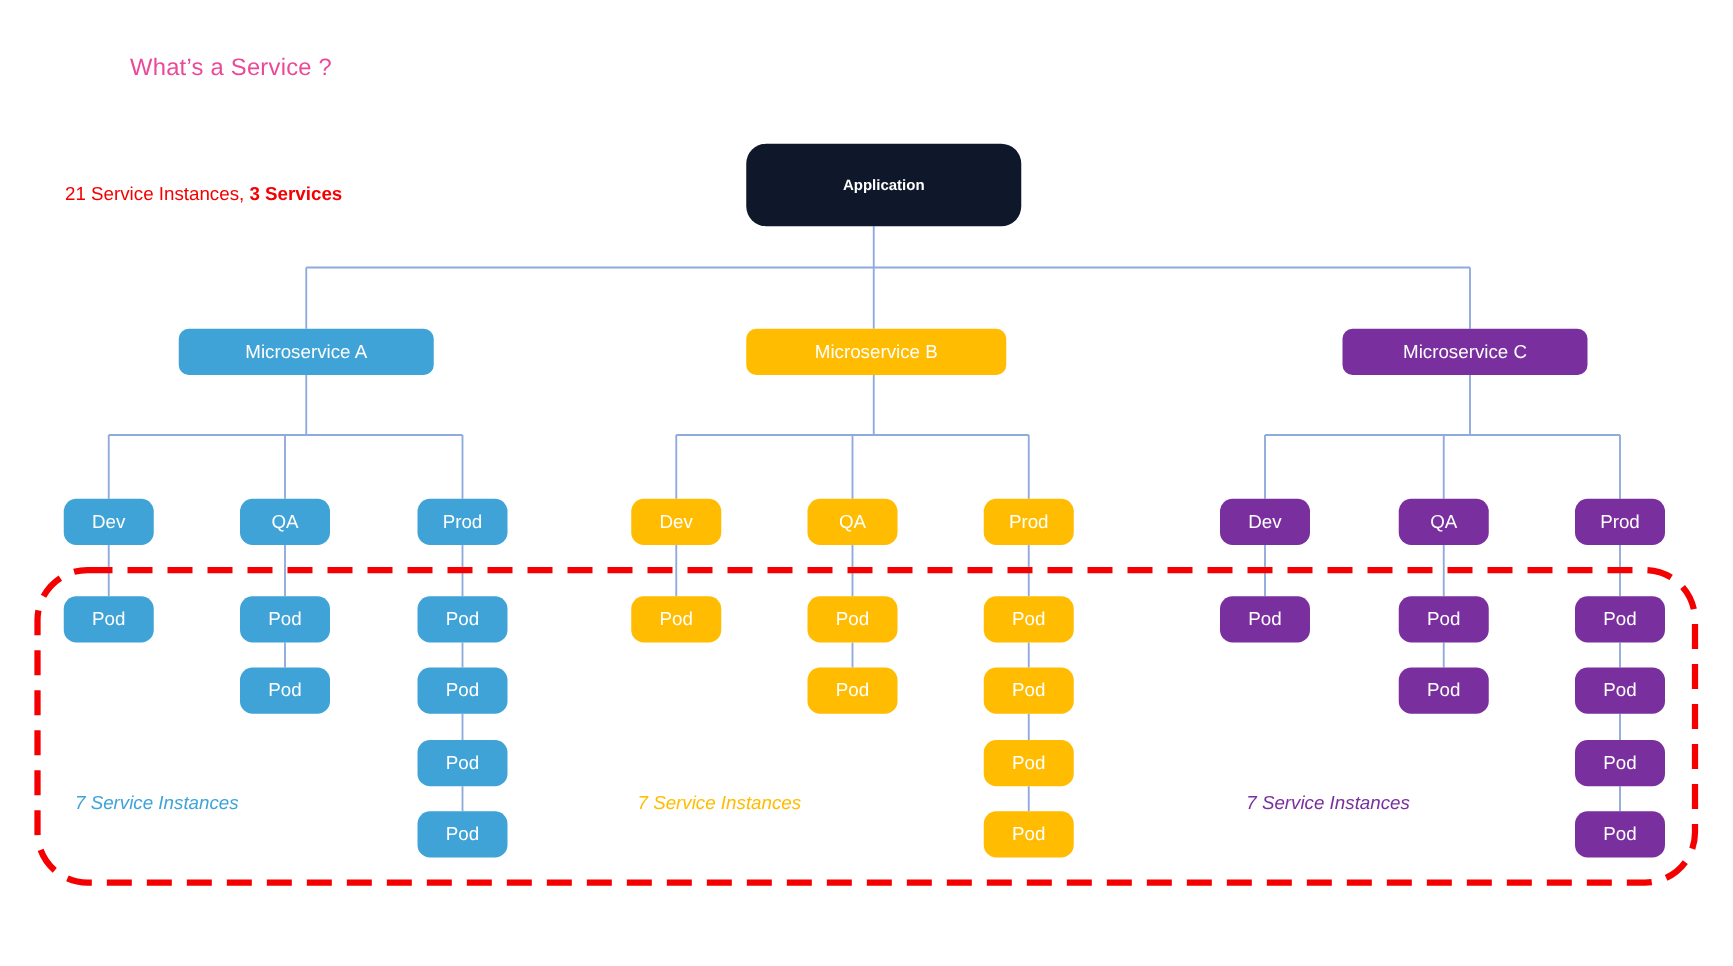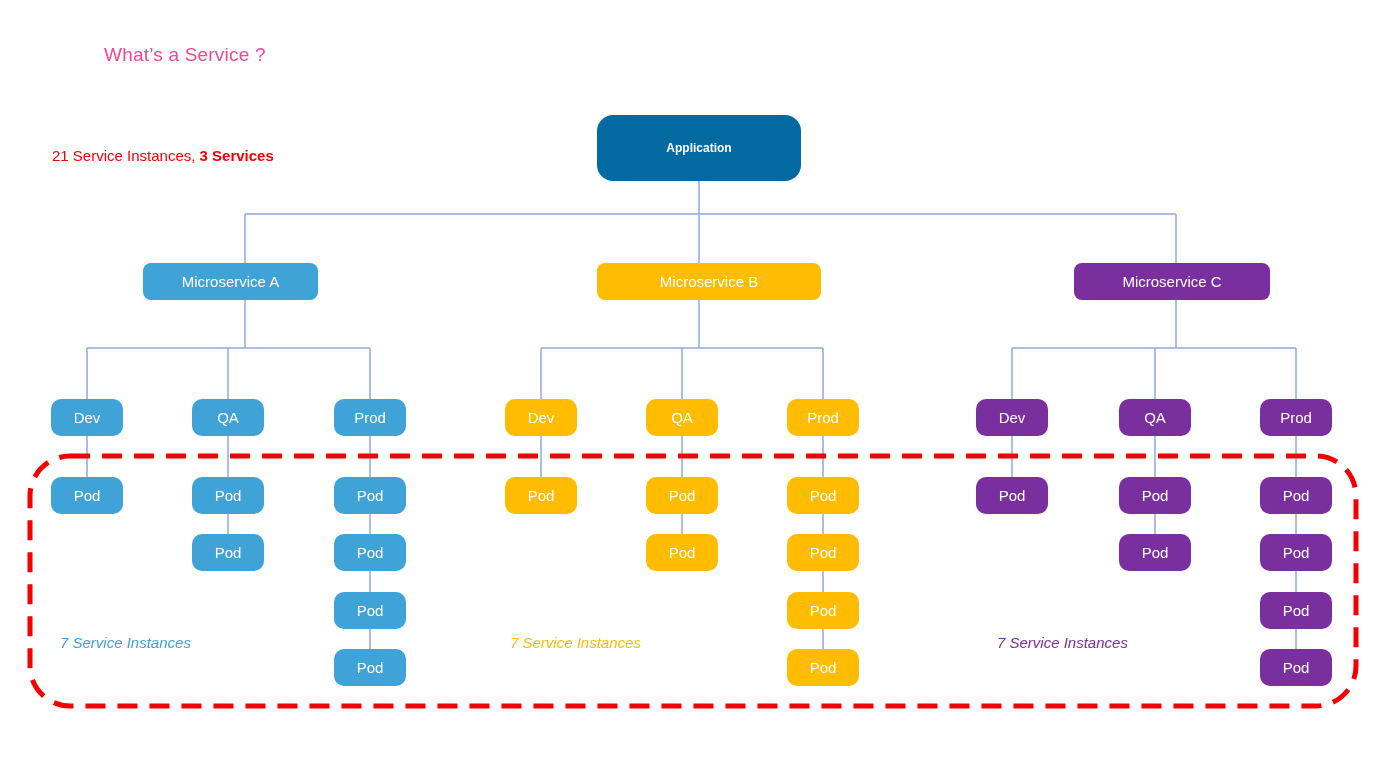--- a/index.html
+++ b/index.html
@@ -57,24 +57,24 @@
       <line x1="1155" y1="436" x2="1155" y2="477" stroke="#8FAADC" stroke-width="1.5"></line>
       <line x1="1155" y1="514" x2="1155" y2="534" stroke="#8FAADC" stroke-width="1.5"></line>
       <line x1="1296" y1="348" x2="1296" y2="399" stroke="#8FAADC" stroke-width="1.5"></line>
       <line x1="1296" y1="436" x2="1296" y2="477" stroke="#8FAADC" stroke-width="1.5"></line>
       <line x1="1296" y1="514" x2="1296" y2="534" stroke="#8FAADC" stroke-width="1.5"></line>
       <line x1="1296" y1="571" x2="1296" y2="592" stroke="#8FAADC" stroke-width="1.5"></line>
       <line x1="1296" y1="629" x2="1296" y2="649" stroke="#8FAADC" stroke-width="1.5"></line>
       <rect x="30" y="456" width="1326" height="250" rx="40" fill="none" stroke="#F40000" stroke-width="5" stroke-dasharray="20 12"></rect>
     </svg>
   <div id="nodes">
-      <div class="node" style="left: 597px; top: 115px; width: 204px; height: 66px; border-radius: 16px; background: #0369a1; font-size: 12px; font-weight: bold;">
+      <div class="node" style="left: 597px; top: 115px; width: 220px; height: 66px; border-radius: 16px; background: #0f172a; font-size: 12px; font-weight: bold;">
         <span>Application</span>
       </div>
-      <div class="node" style="left: 143px; top: 263px; width: 175px; height: 37px; border-radius: 8px; background: rgb(63, 163, 215); font-size: 15px;">
+      <div class="node" style="left: 143px; top: 263px; width: 204px; height: 37px; border-radius: 8px; background: rgb(63, 163, 215); font-size: 15px;">
         <span>Microservice A</span>
       </div>
       <div class="node" style="left: 51px; top: 399px; width: 72px; height: 37px; border-radius: 10px; background: rgb(63, 163, 215); font-size: 15px;">
         <span>Dev</span>
       </div>
       <div class="node" style="left: 51px; top: 477px; width: 72px; height: 37px; border-radius: 10px; background: rgb(63, 163, 215); font-size: 15px;">
         <span>Pod</span>
       </div>
       <div class="node" style="left: 192px; top: 399px; width: 72px; height: 37px; border-radius: 10px; background: rgb(63, 163, 215); font-size: 15px;">
         <span>QA</span>
@@ -94,21 +94,21 @@
       <div class="node" style="left: 334px; top: 534px; width: 72px; height: 37px; border-radius: 10px; background: rgb(63, 163, 215); font-size: 15px;">
         <span>Pod</span>
       </div>
       <div class="node" style="left: 334px; top: 592px; width: 72px; height: 37px; border-radius: 10px; background: rgb(63, 163, 215); font-size: 15px;">
         <span>Pod</span>
       </div>
       <div class="node" style="left: 334px; top: 649px; width: 72px; height: 37px; border-radius: 10px; background: rgb(63, 163, 215); font-size: 15px;">
         <span>Pod</span>
       </div>
       <div class="caption" style="left: 60px; top: 634px; color: rgb(63, 163, 215);">7 Service Instances</div>
-      <div class="node" style="left: 597px; top: 263px; width: 224px; height: 37px; border-radius: 8px; background: rgb(255, 188, 0); font-size: 15px;">
+      <div class="node" style="left: 597px; top: 263px; width: 208px; height: 37px; border-radius: 8px; background: rgb(255, 188, 0); font-size: 15px;">
         <span>Microservice B</span>
       </div>
       <div class="node" style="left: 505px; top: 399px; width: 72px; height: 37px; border-radius: 10px; background: rgb(255, 188, 0); font-size: 15px;">
         <span>Dev</span>
       </div>
       <div class="node" style="left: 505px; top: 477px; width: 72px; height: 37px; border-radius: 10px; background: rgb(255, 188, 0); font-size: 15px;">
         <span>Pod</span>
       </div>
       <div class="node" style="left: 646px; top: 399px; width: 72px; height: 37px; border-radius: 10px; background: rgb(255, 188, 0); font-size: 15px;">
         <span>QA</span>

